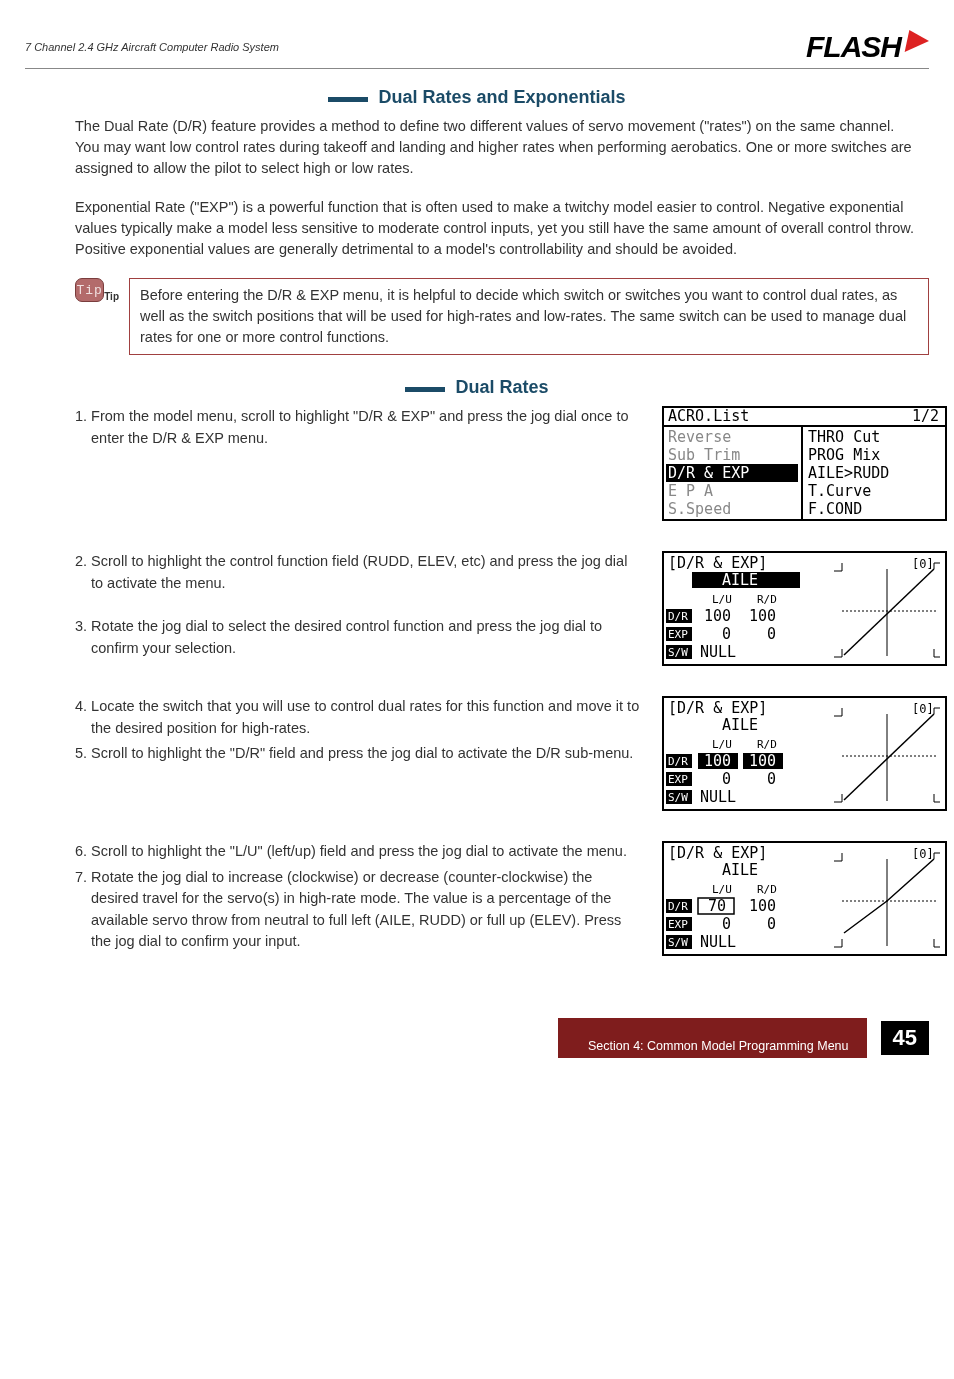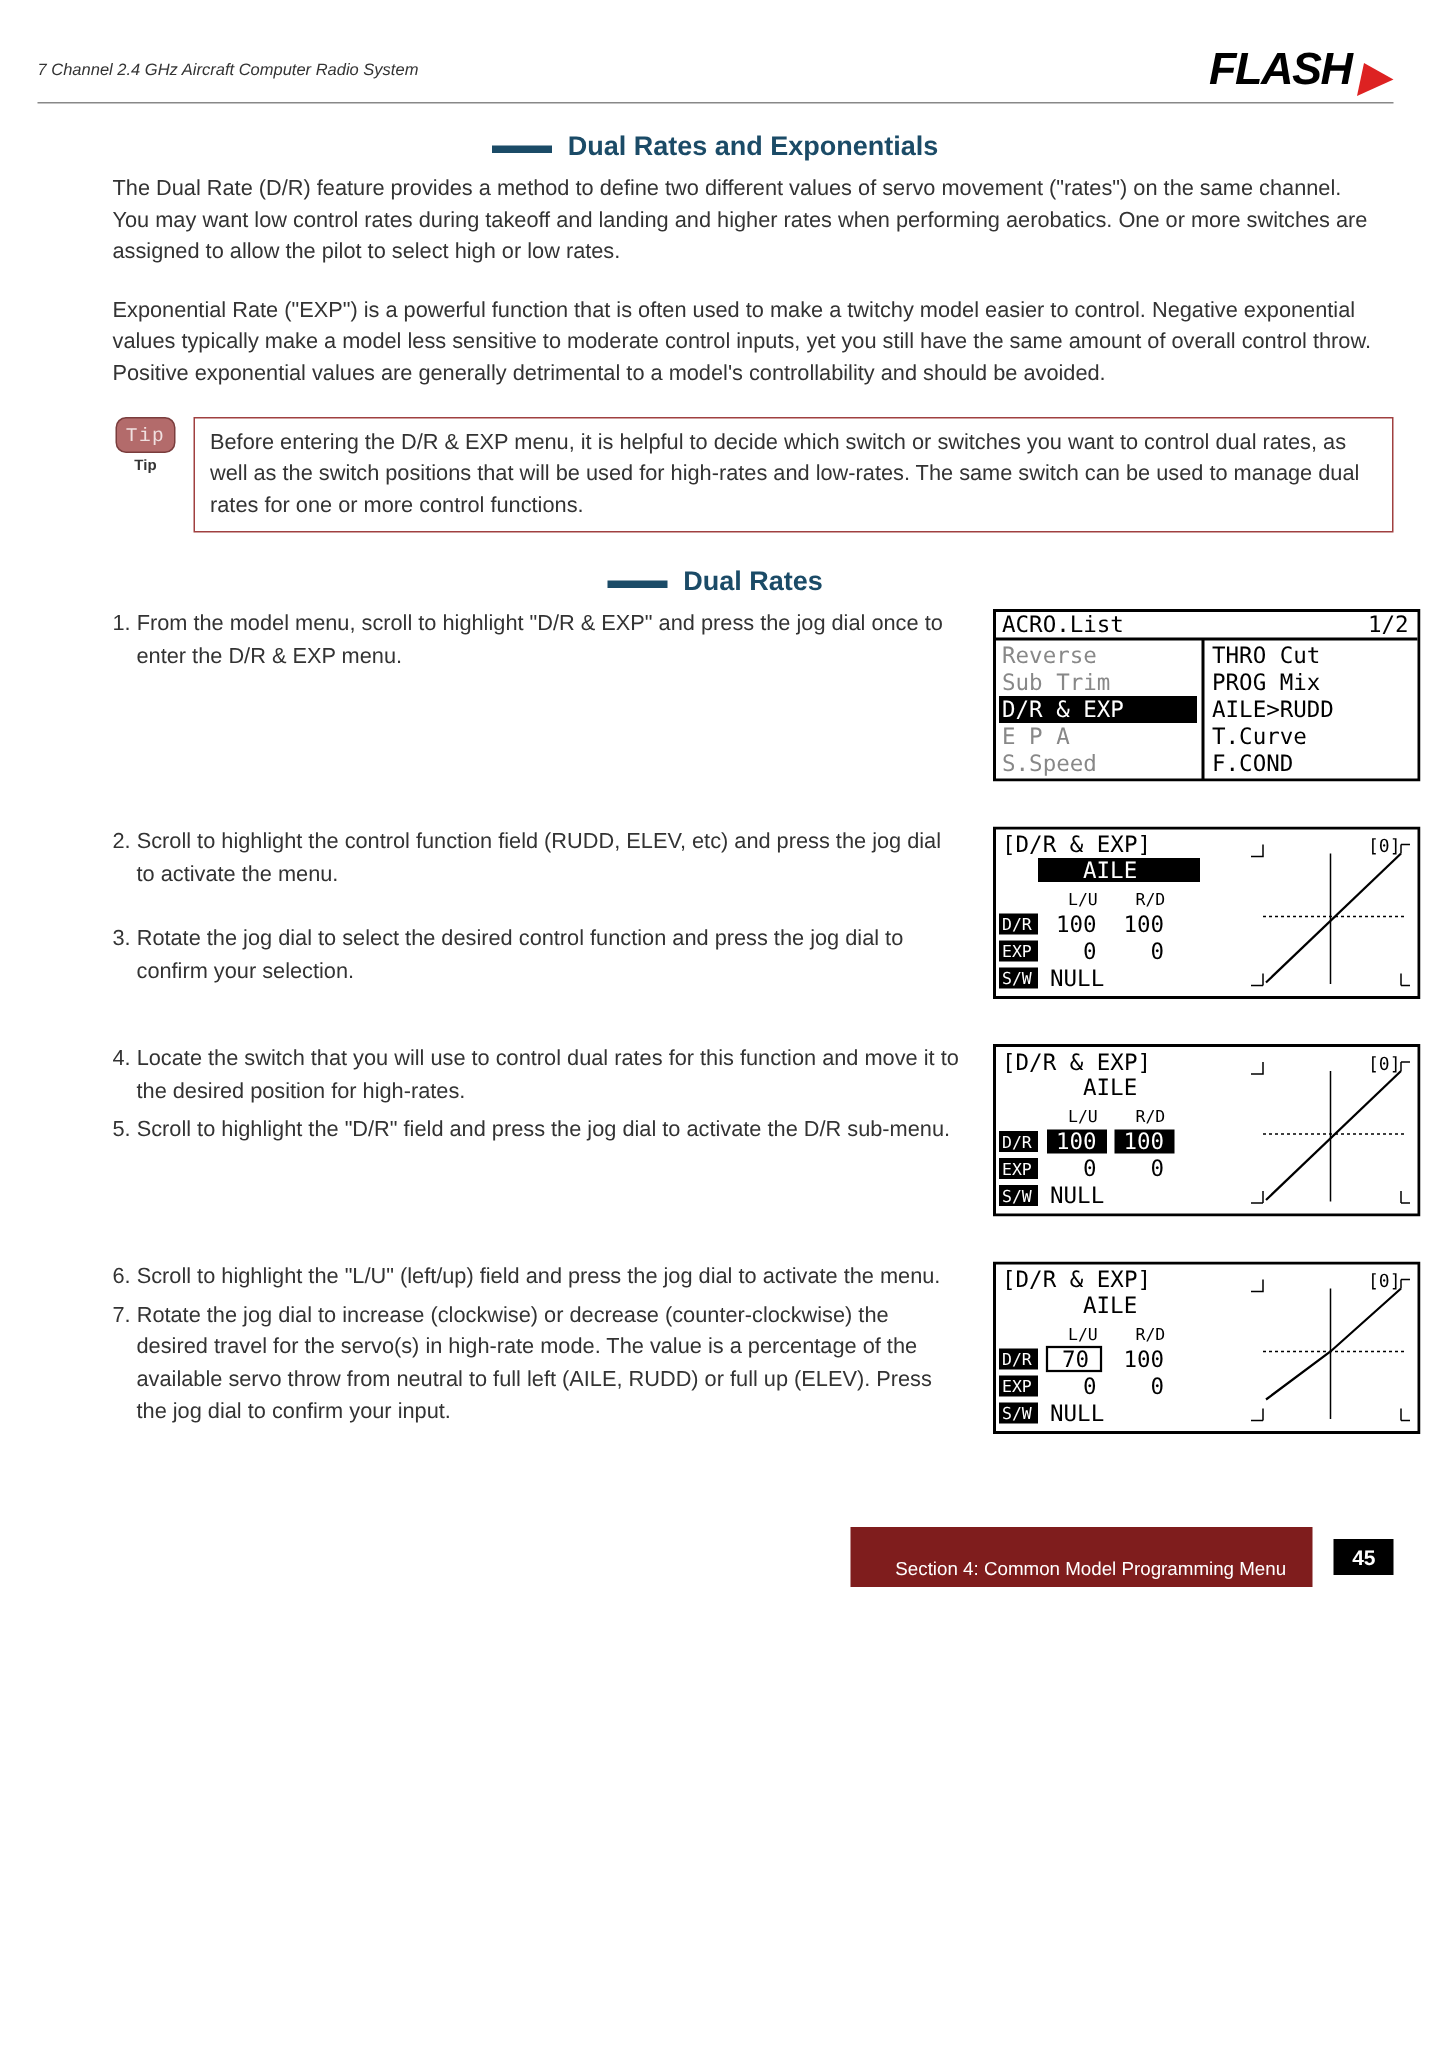--- a/index.html
+++ b/index.html
@@ -24,21 +24,21 @@
       margin-bottom: 18px;
     }
     .header-title {
       font-style: italic;
       font-weight: 500;
       font-size: 11px;
       color: #333;
     }
     .logo {
       display: flex;
-      align-items: flex-end;
+      align-items: flex-start;
       gap: 2px;
       margin-left: 34px;
     }
     .logo-text {
       font-family: Arial Black, Arial, sans-serif;
       font-weight: 900;
       font-style: italic;
       font-size: 30px;
       letter-spacing: -1px;
       color: #000;
@@ -80,22 +80,22 @@
       margin-right: 10px;
     }
     .tip-row {
       display: flex;
       align-items: flex-start;
       margin: 12px 0 22px 50px;
       gap: 10px;
     }
     .tip-badge-col {
       display: flex;
-      flex-direction: column;
-      align-items: center;
+      flex-direction: row;
+      align-items: flex-end;
       width: 44px;
     }
     .tip-badge {
       background: #b36b6b;
       border: 1px solid #7a3d3d;
       border-radius: 7px;
       width: 40px;
       height: 24px;
       display: flex;
       align-items: center;
@@ -156,21 +156,21 @@
     .footer-bar {
       background: #7f1d1d;
       color: #fff;
       font-size: 12.5px;
       padding: 21px 18px 5px 30px;
     }
     .footer-pagebox {
       background: #000;
       color: #fff;
       font-weight: 700;
-      font-size: 14px;
+      font-size: 22px;
       padding: 4px 12px;
     }
     .spacer-bottom {
       height: 70px;
     }
   </style>
 </head>
 <body>
 
 <div class="header-row">

